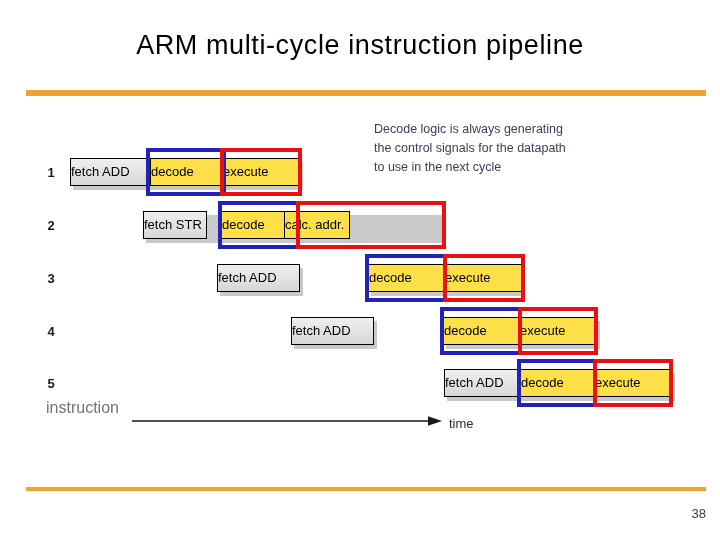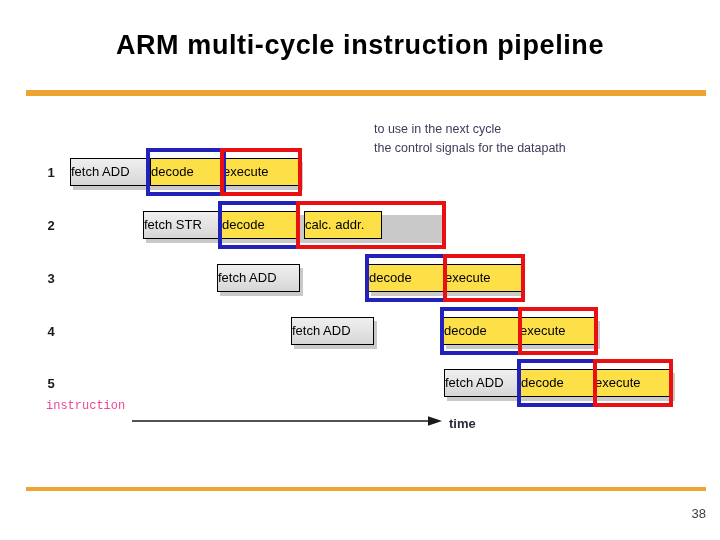--- a/index.html
+++ b/index.html
@@ -16,21 +16,21 @@
   }
 
   
   #slide-title {
     position: absolute;
     left: 0;
     top: 30px;
     width: 720px;
     text-align: center;
     font-size: 27px;
-    font-weight: bold;
+    font-weight: normal;
     letter-spacing: 0.6px;
     color: #000000;
     white-space: nowrap;
   }
 
   
   .rule {
     position: absolute;
     background: #eda430;
   }
@@ -121,71 +121,70 @@
     pointer-events: none;
   }
   .highlight.blue { border: 4px solid #2222bb; }
   .highlight.red  { border: 4px solid #e81010; }
 
   
   #label-instruction {
     position: absolute;
     left: 46px;
     top: 399px;
-    font-size: 12px;
-    color: #ec4899;
-    font-family: Liberation Mono, monospace;
+    font-size: 16px;
+    color: #737373;
   }
   #label-time {
     position: absolute;
     left: 449px;
     top: 416px;
     font-size: 13px;
     color: #2b2b3a;
-    font-weight: bold;
   }
   #time-arrow {
     position: absolute;
     left: 132px;
     top: 414px;
     width: 310px;
     height: 14px;
   }
 </style>
 </head>
 <body>
 
 <div id="slide-title">ARM multi-cycle instruction pipeline</div>
 
 <div class="rule" id="rule-top"></div>
 <div class="rule" id="rule-bottom"></div>
 
 <div id="annotation">
+  <div>Decode logic is always generating</div>
+  <div>the control signals for the datapath</div>
   <div>to use in the next cycle</div>
-  <div>the control signals for the datapath</div>
 </div>
 
 <div id="diagram">
     <div class="row-number" style="left: 44px; top: 165px;">1</div>
     <div class="stage-shadow" style="left: 73px; top: 162px; width: 80px;"></div>
     <div class="stage-shadow" style="left: 153px; top: 162px; width: 72px;"></div>
     <div class="stage-shadow" style="left: 225px; top: 162px; width: 78px;"></div>
     <div class="stage shaded" style="left: 70px; top: 158px; width: 80px; z-index: 2;">fetch ADD</div>
     <div class="stage plain" style="left: 150px; top: 158px; width: 72px; z-index: 2;">decode</div>
     <div class="stage plain" style="left: 222px; top: 158px; width: 78px; z-index: 2;">execute</div>
     <div class="highlight blue" style="left: 146px; top: 148px; width: 80px; height: 48px; z-index: 3;"></div>
     <div class="highlight red" style="left: 220px; top: 148px; width: 82px; height: 48px; z-index: 3;"></div>
     <div class="row-number" style="left: 44px; top: 218px;">2</div>
     <div class="stage-shadow" style="left: 146px; top: 215px; width: 78px;"></div>
     <div class="stage-shadow" style="left: 224px; top: 215px; width: 76px;"></div>
     <div class="stage-shadow" style="left: 300px; top: 215px; width: 70px;"></div>
     <div class="stage-shadow" style="left: 370px; top: 215px; width: 76px;"></div>
-    <div class="stage shaded" style="left: 143px; top: 211px; width: 78px; z-index: 2;">fetch STR</div>
+    <div class="stage shaded" style="left: 143px; top: 211px; width: 64px; z-index: 2;">fetch STR</div>
     <div class="stage plain" style="left: 221px; top: 211px; width: 76px; z-index: 2;">decode</div>
-    <div class="stage plain" style="left: 304px; top: 211px; width: 78px; z-index: 2;">calc. addr.</div>
+    <div class="stage plain" style="left: 284px; top: 211px; width: 66px; z-index: 2;">calc. addr.</div>
     <div class="highlight blue" style="left: 218px; top: 201px; width: 82px; height: 48px; z-index: 3;"></div>
     <div class="highlight red" style="left: 296px; top: 201px; width: 150px; height: 48px; z-index: 3;"></div>
     <div class="row-number" style="left: 44px; top: 271px;">3</div>
     <div class="stage-shadow" style="left: 220px; top: 268px; width: 83px;"></div>
     <div class="stage-shadow" style="left: 371px; top: 268px; width: 76px;"></div>
     <div class="stage-shadow" style="left: 447px; top: 268px; width: 78px;"></div>
     <div class="stage shaded" style="left: 217px; top: 264px; width: 83px; z-index: 2;">fetch ADD</div>
     <div class="stage plain" style="left: 368px; top: 264px; width: 76px; z-index: 2;">decode</div>
     <div class="stage plain" style="left: 444px; top: 264px; width: 78px; z-index: 2;">execute</div>
     <div class="highlight blue" style="left: 365px; top: 254px; width: 82px; height: 48px; z-index: 3;"></div>

